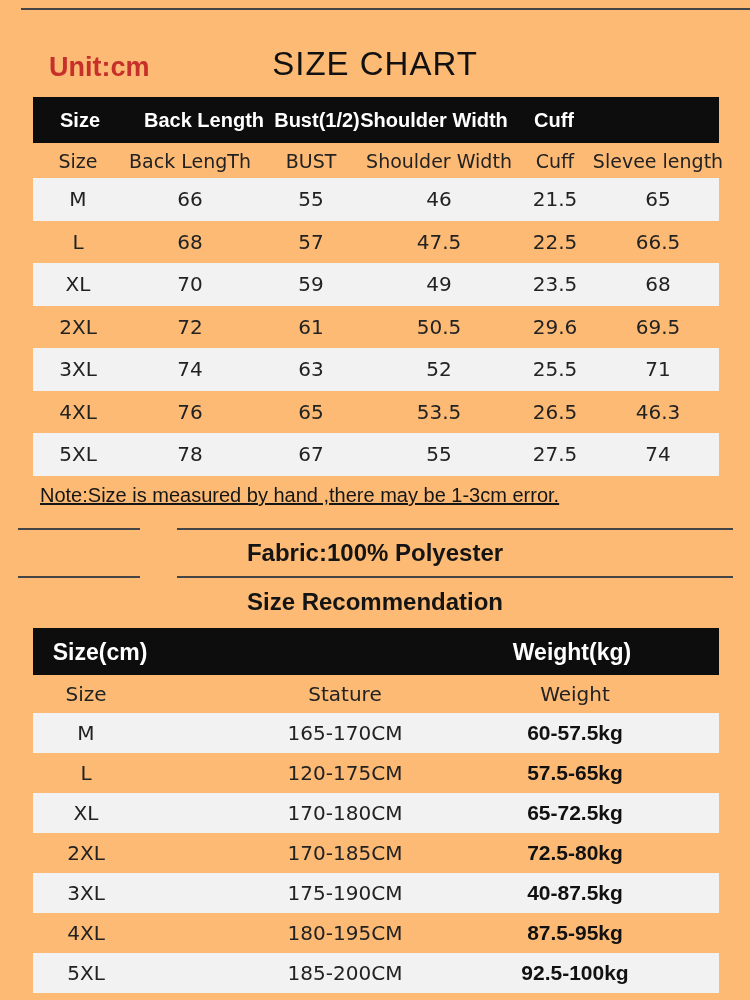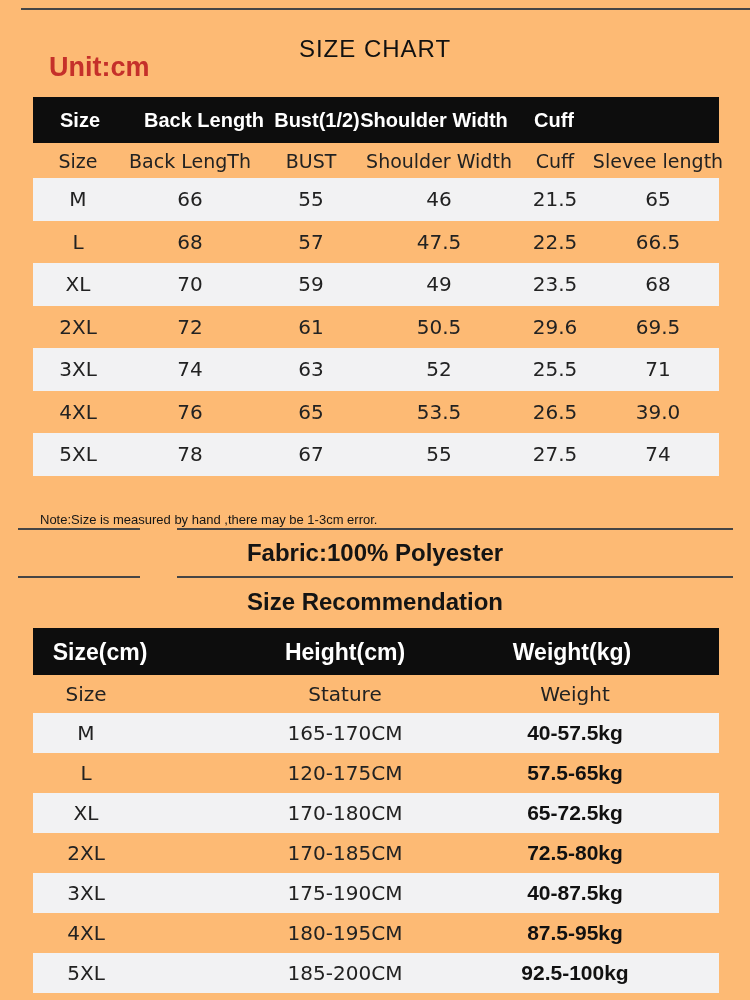--- a/index.html
+++ b/index.html
@@ -4,21 +4,21 @@
 <style>
   html,body{margin:0;padding:0;background:#ffffff;}
   #page{position:relative;width:750px;height:1000px;background:#fdba74;overflow:hidden;
         font-family:"Liberation Sans",sans-serif;color:var(--text,#1f1f1f);}
 
   
   .top-rule{position:absolute;left:21px;top:8px;width:729px;height:2px;background:var(--rule,#3c3c3c);}
 
   
   .unit-label{position:absolute;left:49px;top:52px;font-size:27px;font-weight:600;color:var(--accent,#c5302a);}
-  .page-title{position:absolute;left:0;top:35px;width:750px;text-align:center;font-size:24px;
+  .page-title{position:absolute;left:0;top:45px;width:750px;text-align:center;font-size:33px;
               font-weight:500;letter-spacing:1px;color:#111;}
 
   
   .tbl{position:absolute;left:33px;width:686px;}
   .bar{position:relative;background:var(--header_bg,#0d0d0d);}
   .bar span{position:absolute;top:50%;transform:translate(-50%,-50%);white-space:nowrap;
             color:var(--header_text,#ffffff);font-weight:bold;}
   .t-row{position:relative;}
   .t-row.shaded{background:var(--row_shade,#f2f2f3);}
   .cell{position:absolute;top:50%;transform:translate(-50%,-50%);white-space:nowrap;}
@@ -30,21 +30,21 @@
   .t1-sub{height:35px;}
   .t1-sub .cell{font-family:"DejaVu Sans",sans-serif;font-size:19px;color:#222;}
   .t1-row{height:42.5px;}
   .t1-row .cell{font-family:"DejaVu Sans",sans-serif;font-size:20px;color:#222;}
   .t1-h1{left:47px}.t1-h2{left:171px}.t1-h3{left:284px}.t1-h4{left:401px}.t1-h5{left:521px}
   .t1-h6{left:618px;word-spacing:12px;}
   .t1-col1{left:45px}.t1-col2{left:157px}.t1-col3{left:278px}.t1-col4{left:406px}
   .t1-col5{left:522px}.t1-col6{left:625px}
 
   
-  .note-text{position:absolute;left:40px;top:512px;font-size:13px;color:#161616;}
+  .note-text{position:absolute;left:40px;top:484px;font-size:20px;color:#161616;text-decoration:underline;}
   .rule-seg{position:absolute;height:2px;background:var(--rule,#4a4a4a);}
   .r1a{left:18px;top:528px;width:122px;}  .r1b{left:177px;top:528px;width:556px;}
   .r2a{left:18px;top:576px;width:122px;}  .r2b{left:177px;top:576px;width:556px;}
   .fabric-text{position:absolute;left:0;top:539px;width:750px;text-align:center;
                font-size:24px;font-weight:600;color:#141414;}
   .rec-title{position:absolute;left:0;top:588px;width:750px;text-align:center;
              font-size:24px;font-weight:600;color:#141414;}
 
   
   #table2{top:628px;}
@@ -124,21 +124,21 @@
           <span class="cell t1-col4">52</span>
           <span class="cell t1-col5">25.5</span>
           <span class="cell t1-col6">71</span>
         </div>
         <div class="t-row t1-row">
           <span class="cell t1-col1">4XL</span>
           <span class="cell t1-col2">76</span>
           <span class="cell t1-col3">65</span>
           <span class="cell t1-col4">53.5</span>
           <span class="cell t1-col5">26.5</span>
-          <span class="cell t1-col6">39.0</span>
+          <span class="cell t1-col6">46.3</span>
         </div>
         <div class="t-row t1-row shaded">
           <span class="cell t1-col1">5XL</span>
           <span class="cell t1-col2">78</span>
           <span class="cell t1-col3">67</span>
           <span class="cell t1-col4">55</span>
           <span class="cell t1-col5">27.5</span>
           <span class="cell t1-col6">74</span>
         </div>
       </div>
@@ -149,33 +149,32 @@
   <div class="rule-seg r1a"></div>
   <div class="rule-seg r1b"></div>
   <div class="fabric-text">Fabric:100% Polyester</div>
   <div class="rule-seg r2a"></div>
   <div class="rule-seg r2b"></div>
   <div class="rec-title">Size Recommendation</div>
 
   <div id="table2" class="tbl">
     <div class="bar">
       <span class="t2-h1">Size(cm)</span>
-      <span class="t2-h2">Height(cm)</span>
       <span class="t2-h3">Weight(kg)</span>
     </div>
     <div class="t-row t2-sub">
       <span class="cell t2-col1">Size</span>
       <span class="cell t2-col2">Stature</span>
       <span class="cell t2-col3" style="font-weight:normal;font-family:'DejaVu Sans',sans-serif;font-size:20px;color:#222;">Weight</span>
     </div>
     <div id="t2-body">
         <div class="t-row t2-row shaded">
           <span class="cell t2-col1">M</span>
           <span class="cell t2-col2">165-170CM</span>
-          <span class="cell t2-col3">40-57.5kg</span>
+          <span class="cell t2-col3">60-57.5kg</span>
         </div>
         <div class="t-row t2-row">
           <span class="cell t2-col1">L</span>
           <span class="cell t2-col2">120-175CM</span>
           <span class="cell t2-col3">57.5-65kg</span>
         </div>
         <div class="t-row t2-row shaded">
           <span class="cell t2-col1">XL</span>
           <span class="cell t2-col2">170-180CM</span>
           <span class="cell t2-col3">65-72.5kg</span>

